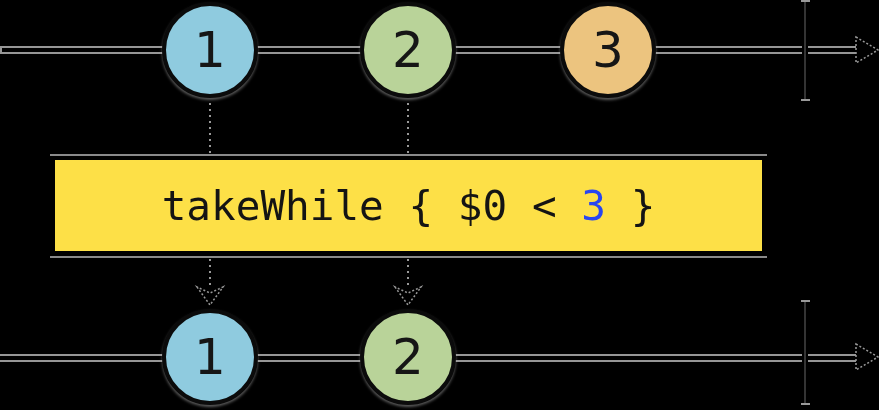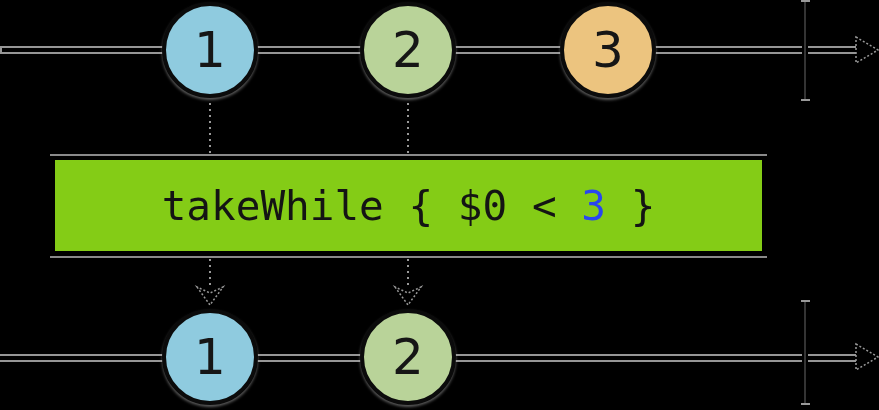--- a/index.html
+++ b/index.html
@@ -24,21 +24,21 @@
   }
   
   .dotted-v{
     position:absolute;width:2px;z-index:3;
     background:repeating-linear-gradient(to bottom,#999 0 2px,transparent 2px 6px);
   }
   
   .op-line{position:absolute;left:50px;width:717px;height:2px;background:#8a8a8a;}
   .op-box{
     position:absolute;left:52px;top:157px;width:713px;height:97px;box-sizing:border-box;
-    background:#84cc16;border:3px solid #000;z-index:2;
+    background:#fde047;border:3px solid #000;z-index:2;
     display:flex;align-items:center;justify-content:center;
     font-family:"DejaVu Sans Mono",monospace;font-size:41px;color:#141414;
     white-space:pre;
   }
   
   .edge-gap{position:absolute;left:802px;width:6px;height:10px;background:#000;z-index:2;}
   .edge-line{position:absolute;left:804px;width:2px;background:#343434;z-index:3;}
   .edge-tick{position:absolute;left:801px;width:9px;height:2px;background:#999;z-index:3;}
   .arrow-layer{position:absolute;left:0;top:0;z-index:3;pointer-events:none;}
 </style>

